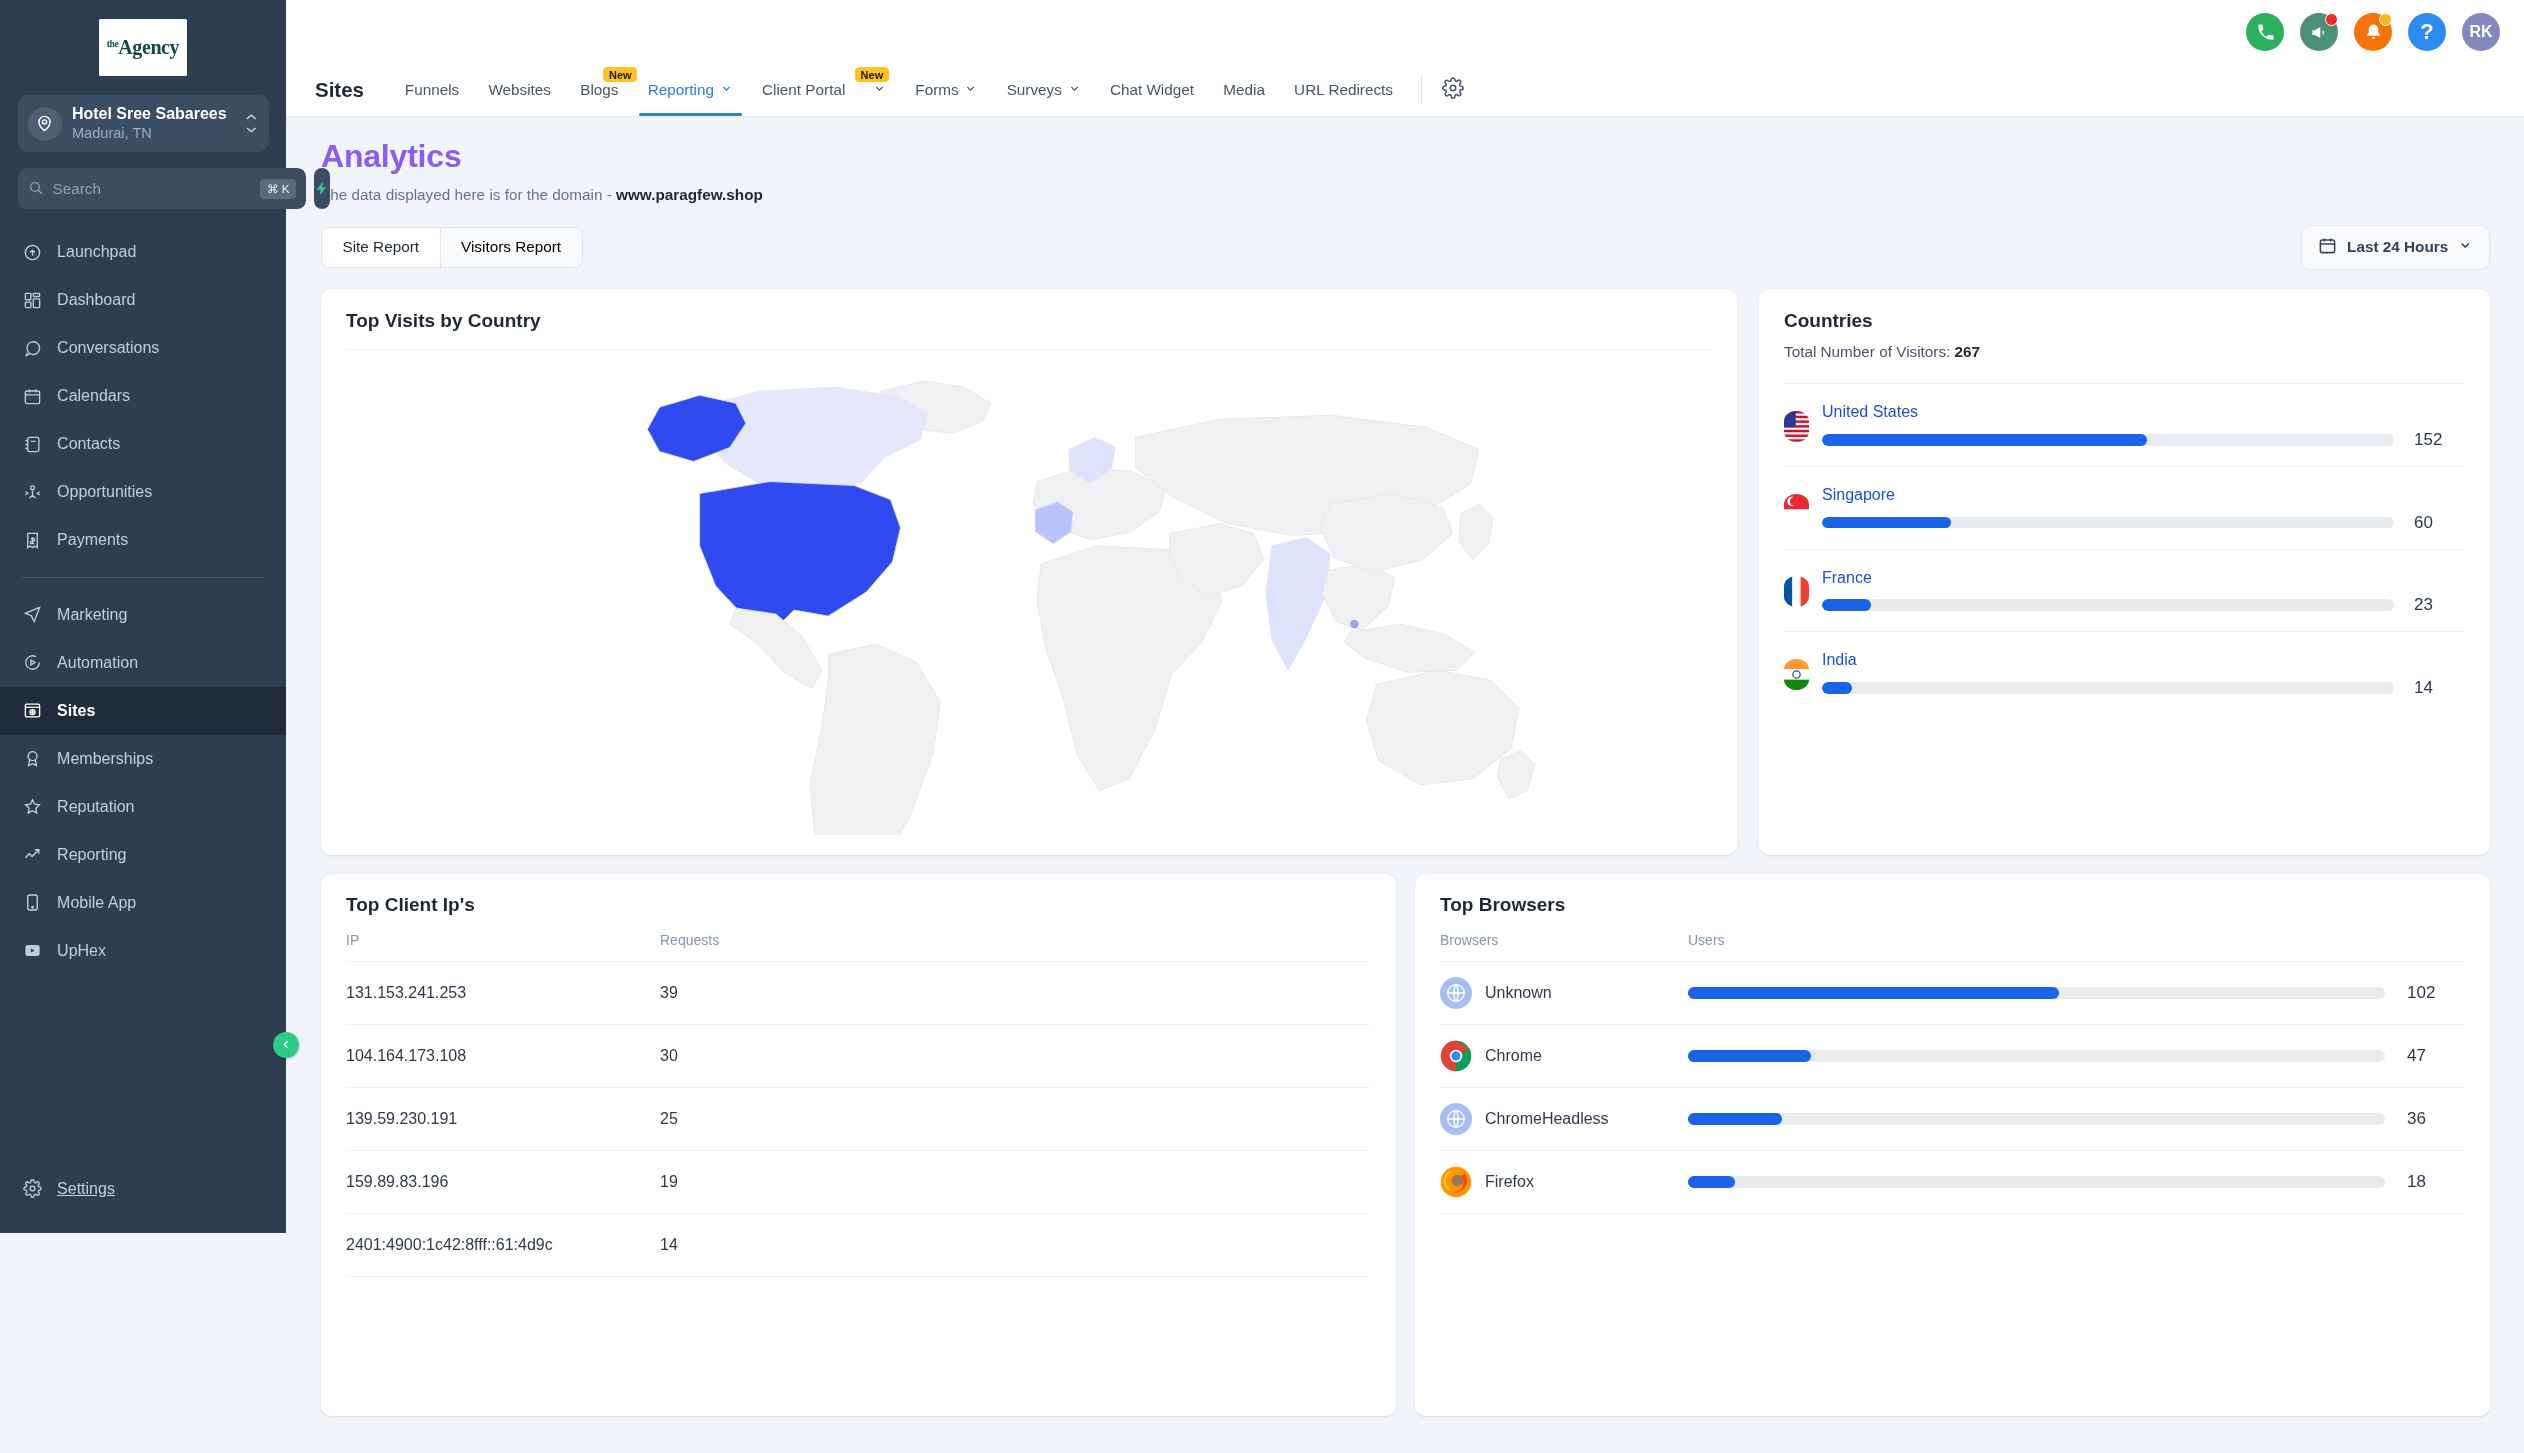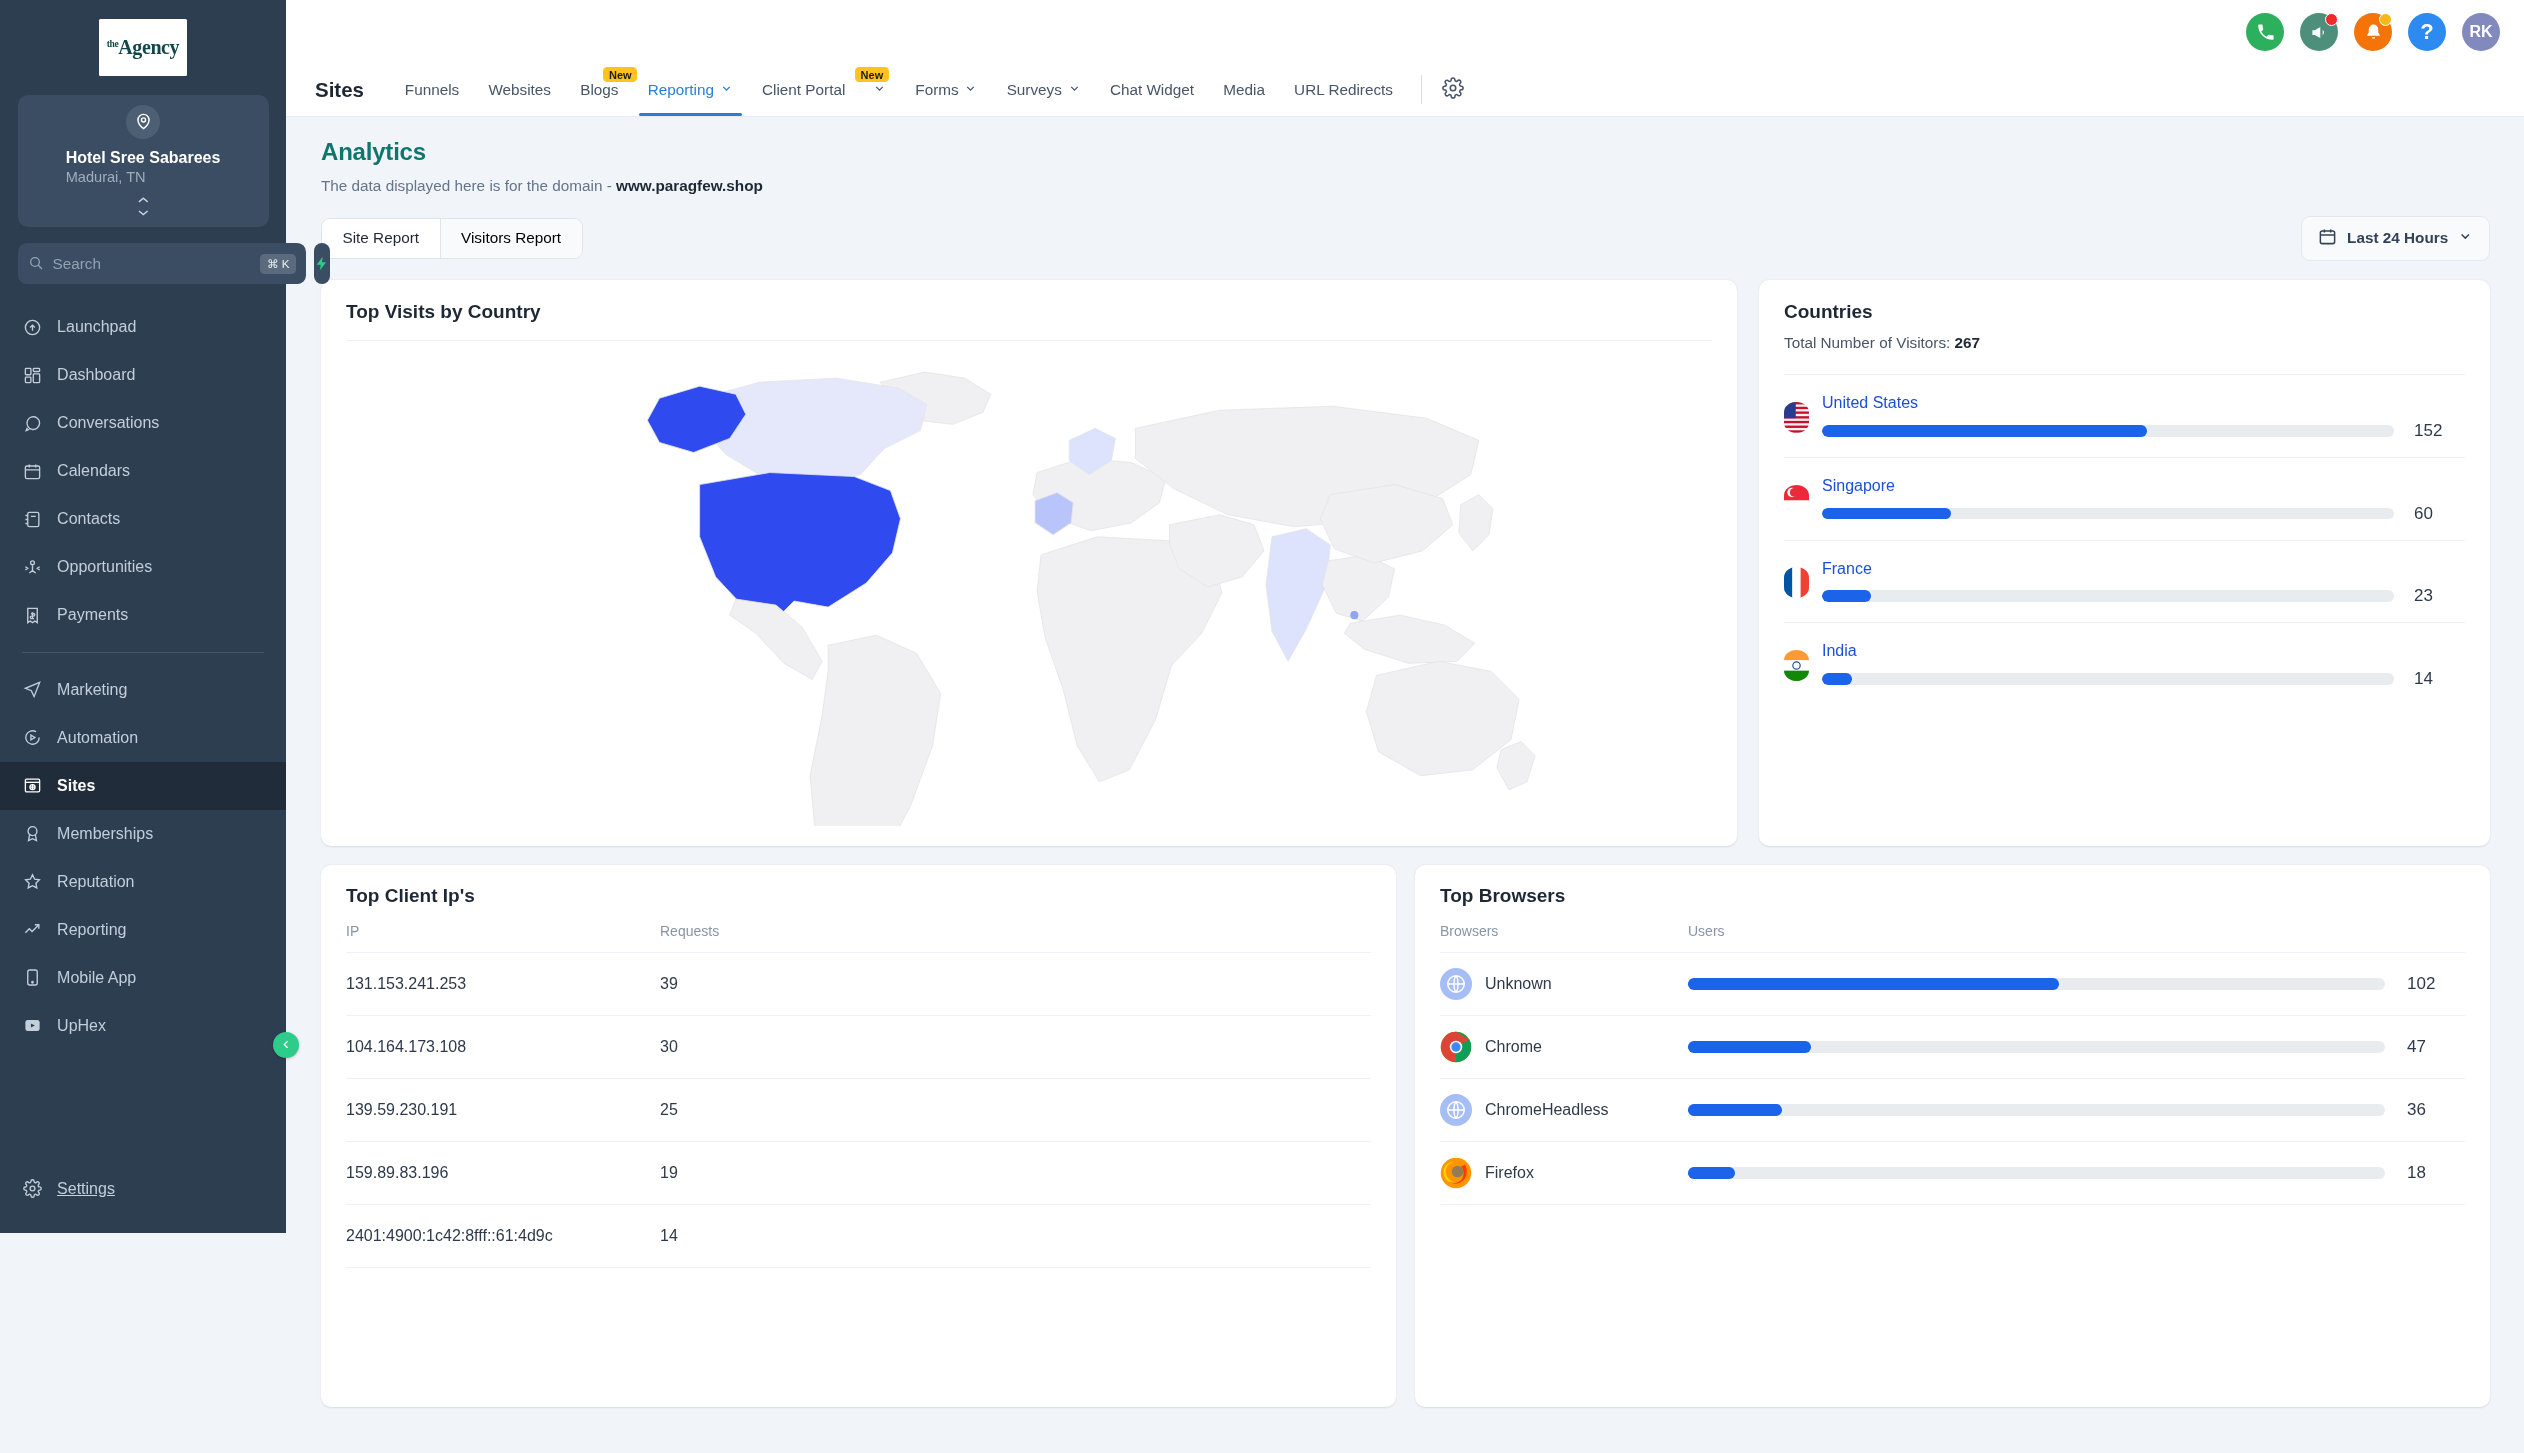--- a/index.html
+++ b/index.html
@@ -24,21 +24,21 @@
     width: 88px; height: 57px; background: #ffffff;
     display: flex; align-items: center; justify-content: center;
     border-radius: 1.5px;
   }
   .logo-text { color: #13474a; font-family: "Liberation Serif", serif; font-weight: bold; font-size: 20px; letter-spacing: -0.4px;}
   .logo-text sup { font-size: 9.5px; vertical-align: 6.6px; font-weight: bold;}
 
   .loc-card {
     margin: 5.8px 17.5px 0; padding: 10.2px 10.2px;
     background: #3b4d62; border-radius: 10.2px;
-    display: flex; align-items: center; gap: 10.2px; flex-direction: column;
+    display: flex; align-items: center; gap: 10.2px;
   }
   .loc-avatar {
     width: 34px; height: 34px; border-radius: 50%; background: #4d6073;
     display: flex; align-items: center; justify-content: center; flex: 0 0 34px;
   }
   .loc-meta { flex: 1; min-width: 0; }
   .loc-name { color: #ffffff; font-size: 16px; font-weight: bold; line-height: 1.18; white-space: nowrap; overflow: hidden; text-overflow: ellipsis;}
   .loc-sub  { color: #9fadbd; font-size: 14.6px; line-height: 1.25; }
   .loc-chevs { display: flex; flex-direction: column; gap: 2.9px; color: #c9d2dd; }
 
@@ -104,21 +104,21 @@
     height: 2.9px; background: #2a7fd4; border-radius: 1.5px;
   }
   .badge-new {
     background: #ffc21f; color: #1b1b1b; font-size: 11px; font-weight: bold;
     border-radius: 4.4px; padding: 1.5px 5.8px; position: absolute; top: 4.4px; right: -4.4px;
   }
   .nb-sep { width: 1.5px; height: 29px; background: #d9e0e7; margin: 0 13px; }
 
   
   .content { flex: 1; padding: 20.5px 35px 0 35px; overflow: hidden; }
-  .page-title { font-size: 24px; font-weight: bold; color: #0f766e; letter-spacing: -0.2px;}
+  .page-title { font-size: 32px; font-weight: bold; color: #8b5cf6; letter-spacing: -0.2px;}
   .page-sub { font-size: 15.3px; color: #64748b; margin-top: 11.7px; }
   .page-sub b { color: #1e2835; }
 
   .tabs-row { display: flex; align-items: center; justify-content: space-between; margin-top: 20.5px;}
   .seg {
     display: inline-flex; border: 0.7px solid #dde4eb; border-radius: 8.8px; overflow: hidden;
     background: #f8fafc;
   }
   .seg-btn { padding: 10.2px 20.5px; font-size: 15.3px; color: #000000; background: #f8fafc; }
   .seg-btn.active { background: #ffffff; color: #1e2835; }

